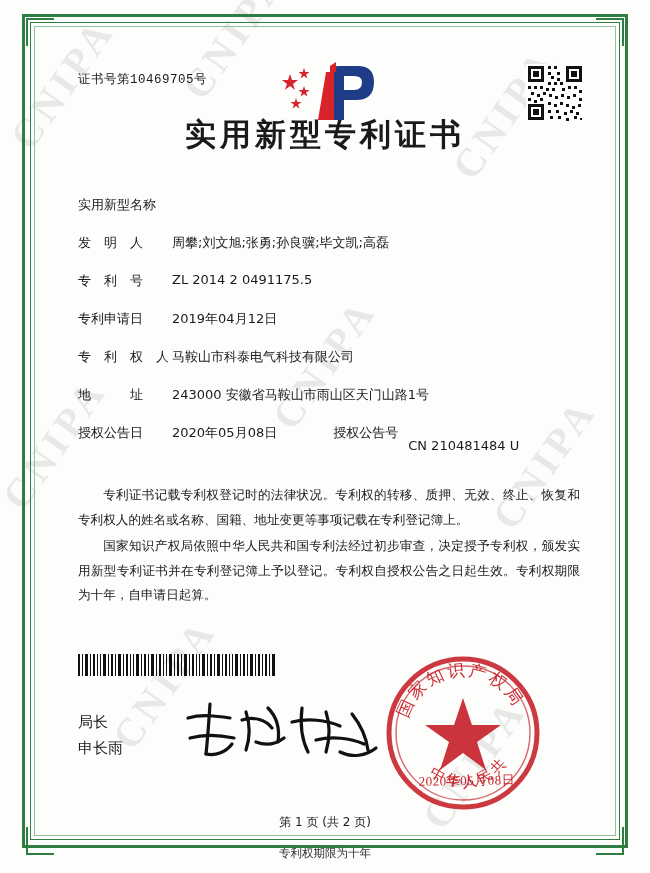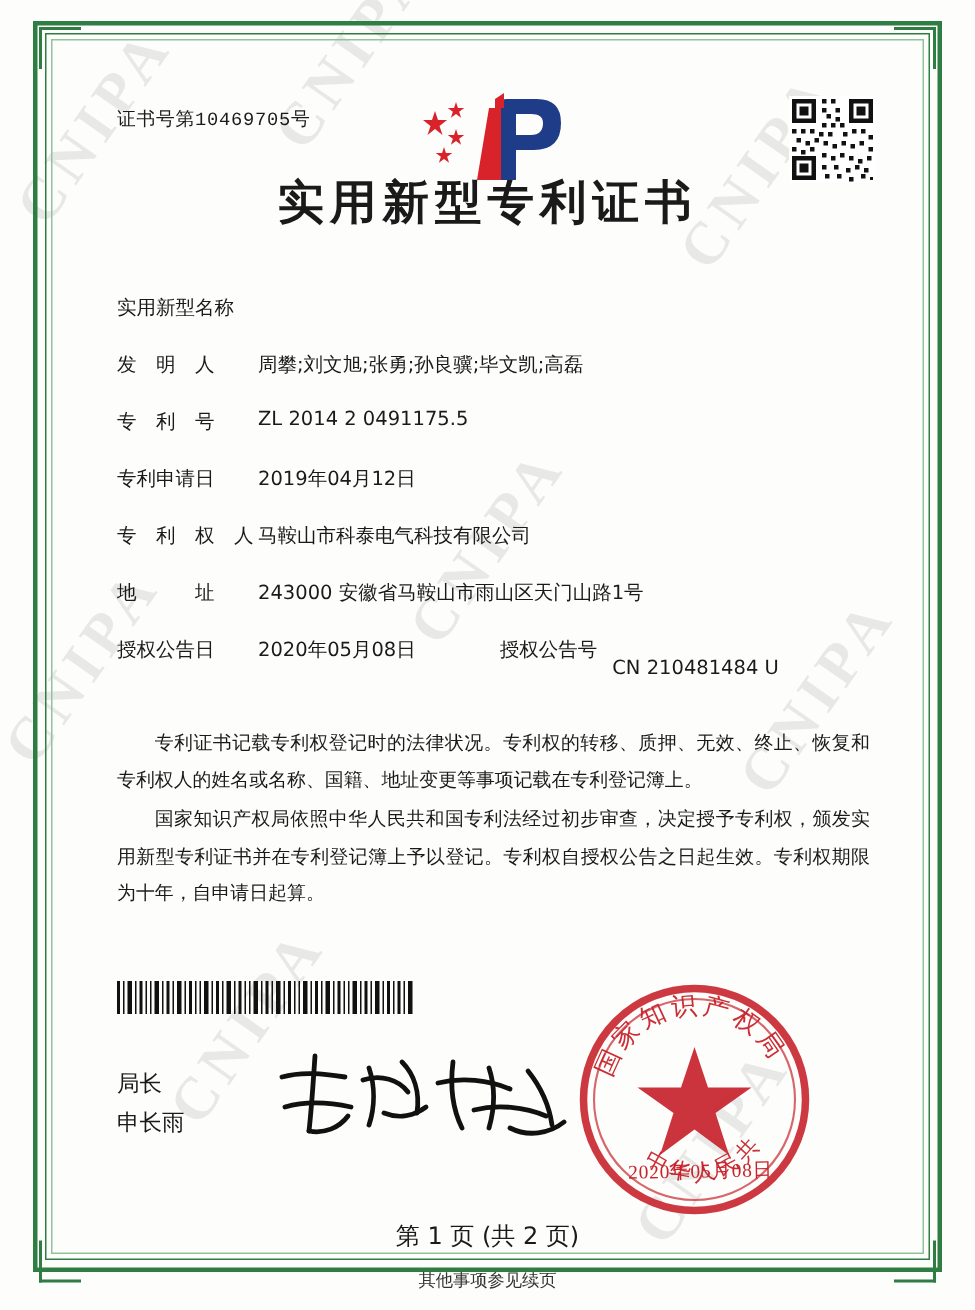--- a/index.html
+++ b/index.html
@@ -176,21 +176,21 @@
     color: #c8232c;
     font-size: 13px;
     letter-spacing: .5px;
     transform: rotate(-1deg);
     font-family: "Liberation Serif", serif;
   }
   .pagenum {
     position: absolute;
     left: 0; right: 0; top: 768px;
     text-align: center;
-    font-size: 16px;
+    font-size: 12px;
   }
   .footer-note {
     position: absolute;
     left: 0; right: 0; top: 846px;
     text-align: center;
     font-size: 11.5px;
     color: #333;
   }
 </style>
 </head>
@@ -456,15 +456,15 @@
           <textPath href="#sealArcBottom" startOffset="18%">中华人民共和国</textPath>
         </text>
       </svg>
     </div>
     <div class="seal-date">2020年05月08日</div>
 
     <div class="pagenum">第 1 页 (共 2 页)</div>
 
   </div>
 
-  <div class="footer-note">其他事项参见续页</div>
+  <div class="footer-note">专利权期限为十年</div>
 
 </div>
 
 </body></html>

